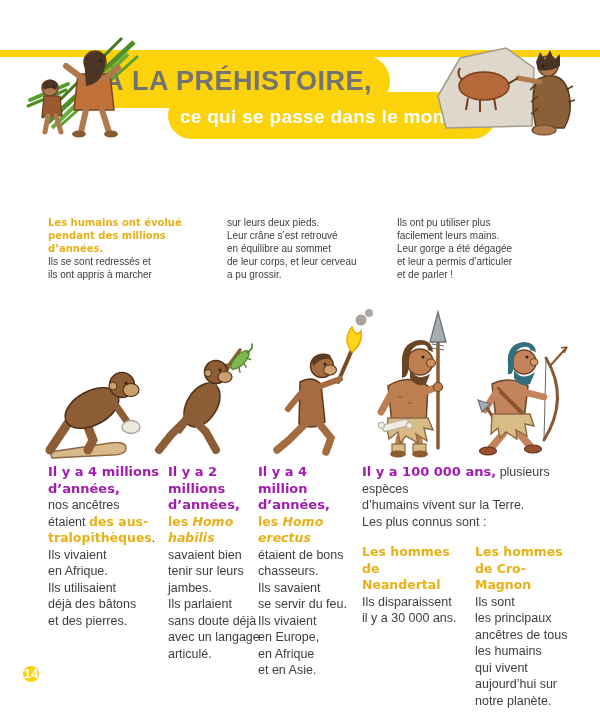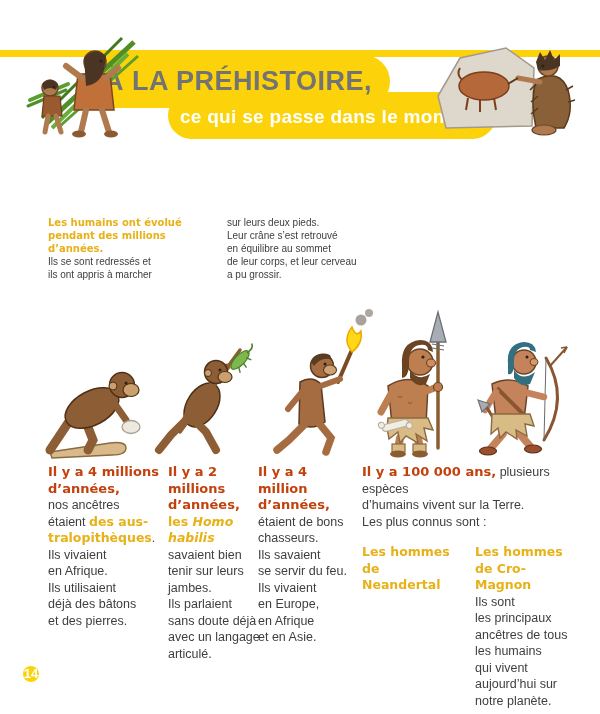--- a/index.html
+++ b/index.html
@@ -31,21 +31,21 @@
   .icol3{left:397px;top:216px;width:185px;}
   .hl{color:#e7b117;font-weight:bold;font-family:"DejaVu Sans",sans-serif;}
   .hl-it{font-style:italic;}
 
   
   .tcol{position:absolute;top:464px;font-size:12.5px;line-height:1.32;color:#3f3e3c;}
   .tcol1{left:48px;width:112px;}
   .tcol2{left:168px;width:102px;}
   .tcol3{left:258px;width:102px;}
   .tcol4{left:362px;width:212px;}
-  .ts-heading{font-weight:bold;color:#c2410c;font-size:13px;line-height:1.28;
+  .ts-heading{font-weight:bold;color:#a21caf;font-size:13px;line-height:1.28;
               font-family:"DejaVu Sans",sans-serif;}
   .subcols{display:flex;gap:14px;margin-top:14px;}
   .subcol{width:100px;}
 
   
   .pagenum{position:absolute;left:23px;top:666px;width:16px;height:16px;border-radius:50%;
            background:#fcd30b;color:#ffffff;font-weight:bold;font-size:13px;
            line-height:16px;text-align:center;}
 </style>
 </head>
@@ -115,20 +115,25 @@
 pendant des millions
 d’années.</div>
     <div class="pre">Ils se sont redressés et
 ils ont appris à marcher</div>
   </div>
   <div class="col icol2 pre">sur leurs deux pieds.
 Leur crâne s’est retrouvé
 en équilibre au sommet
 de leur corps, et leur cerveau
 a pu grossir.</div>
+  <div class="col icol3 pre">Ils ont pu utiliser plus
+facilement leurs mains.
+Leur gorge a été dégagée
+et leur a permis d’articuler
+et de parler !</div>
 
   <svg class="illo" style="left:30px;top:300px;" width="545" height="160" viewBox="0 0 545 160">
 
     <g>
       <path d="M20,152 L80,143 Q96,141 96,148 Q96,155 82,155 L22,158 Z" fill="#d9b88a" stroke="#8a6a42" stroke-width="1.4"></path>
       <path d="M40,120 L28,138 L20,150" stroke="#8d5e36" stroke-width="9" fill="none" stroke-linecap="round"></path>
       <path d="M56,122 L63,140 L58,150" stroke="#8d5e36" stroke-width="9" fill="none" stroke-linecap="round"></path>
       <ellipse cx="62" cy="108" rx="29" ry="17" fill="#8d5e36" stroke="#4e3016" stroke-width="1.5" transform="rotate(-28 62 108)"></ellipse>
       <path d="M82,100 L96,120" stroke="#8d5e36" stroke-width="7" stroke-linecap="round"></path>
       <ellipse cx="101" cy="127" rx="9" ry="6.5" fill="#eee9df" stroke="#a8a295" stroke-width="1.3"></ellipse>
@@ -245,38 +250,41 @@
 jambes.
 Ils parlaient
 sans doute déjà
 avec un langage
 articulé.</div>
   </div>
 
   <div class="tcol tcol3">
     <div class="ts-heading pre">Il y a 4 million
 d’années,</div>
+    <div class="hl"><span>les </span><span class="hl-it">Homo erectus</span></div>
     <div class="pre">étaient de bons
 chasseurs.
 Ils savaient
 se servir du feu.
 Ils vivaient
 en Europe,
 en Afrique
 et en Asie.</div>
   </div>
 
   <div class="tcol tcol4">
     <div class="pre"><span class="ts-heading">Il y a 100 000 ans,</span><span> plusieurs espèces
 d’humains vivent sur la Terre.
 Les plus connus sont :</span></div>
     <div class="subcols">
       <div class="subcol">
         <div class="hl pre">Les hommes
 de Neandertal</div>
+        <div class="pre">Ils disparaissent
+il y a 30 000 ans.</div>
       </div>
       <div class="subcol">
         <div class="hl pre">Les hommes
 de Cro-Magnon</div>
         <div class="pre">Ils sont
 les principaux
 ancêtres de tous
 les humains
 qui vivent
 aujourd’hui sur

